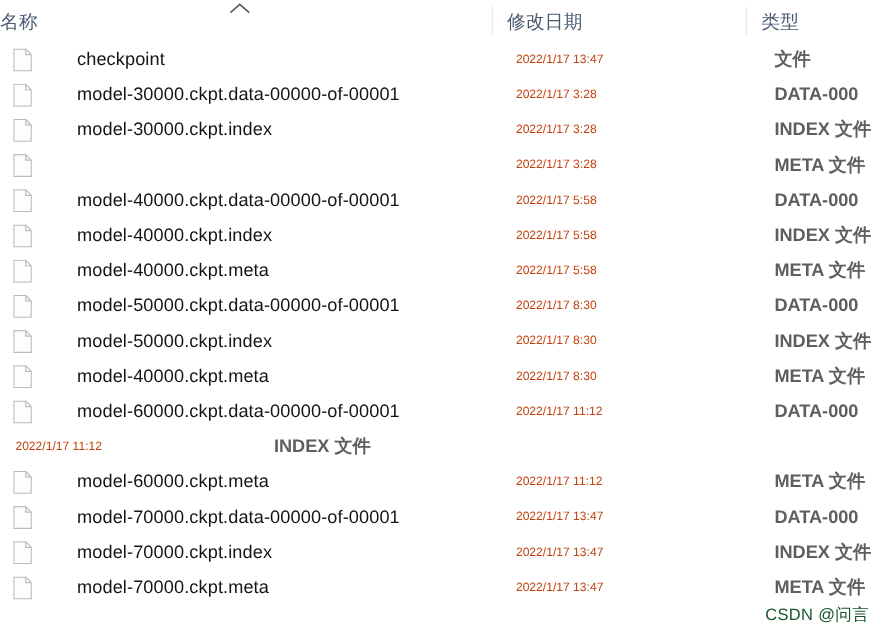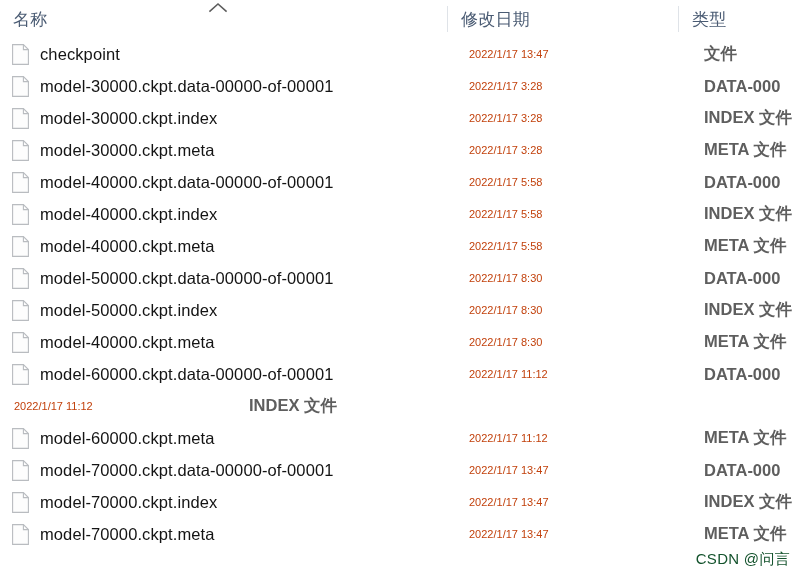--- a/index.html
+++ b/index.html
@@ -43,21 +43,21 @@
     align-items: center;
     box-sizing: border-box;
     color: #4a5b73;
     font-size: 17px;
     letter-spacing: .2px;
     user-select: none;
     cursor: default;
   }
   .col-head.col-name {
     width: 455px;
-    padding-left: 13px;
+    padding-left: 0;
   }
   .col-head.col-date {
     width: 235px;
     padding-left: 14px;
   }
   .col-head.col-type {
     width: 128px;
     padding-left: 14px;
   }
   .col-head .hdr-label {
@@ -98,20 +98,21 @@
     box-sizing: border-box;
     cursor: default;
   }
   .cell {
     box-sizing: border-box;
     height: 32px;
     display: flex;
     align-items: center;
     overflow: hidden;
     white-space: nowrap;
+    gap: 30px;
   }
   .cell-name {
     width: 455px;
     padding-left: 12px;
   }
   .cell-date {
     width: 235px;
     padding-left: 14px;
     color: #c2410c;
     font-size: 11px;
@@ -222,21 +223,20 @@
     <div class="cell cell-type">INDEX 文件</div>
   </div>
       <div class="file-row">
     <div class="cell cell-name">
       <span class="file-icon">
         <svg width="17" height="21" viewBox="0 0 17 21" xmlns="http://www.w3.org/2000/svg">
           <path d="M0.6 0.6 H11.4 L16.4 5.6 V20.4 H0.6 Z" fill="#fdfdfd" stroke="#b9bcc0" stroke-width="1.1"></path>
           <path d="M11.4 0.6 V5.6 H16.4" fill="none" stroke="#b9bcc0" stroke-width="1.1"></path>
         </svg>
       </span>
-      <span class="file-label">model-30000.ckpt.meta</span>
     </div>
     <div class="cell cell-date">2022/1/17 3:28</div>
     <div class="cell cell-type">META 文件</div>
   </div>
       <div class="file-row">
     <div class="cell cell-name">
       <span class="file-icon">
         <svg width="17" height="21" viewBox="0 0 17 21" xmlns="http://www.w3.org/2000/svg">
           <path d="M0.6 0.6 H11.4 L16.4 5.6 V20.4 H0.6 Z" fill="#fdfdfd" stroke="#b9bcc0" stroke-width="1.1"></path>
           <path d="M11.4 0.6 V5.6 H16.4" fill="none" stroke="#b9bcc0" stroke-width="1.1"></path>

